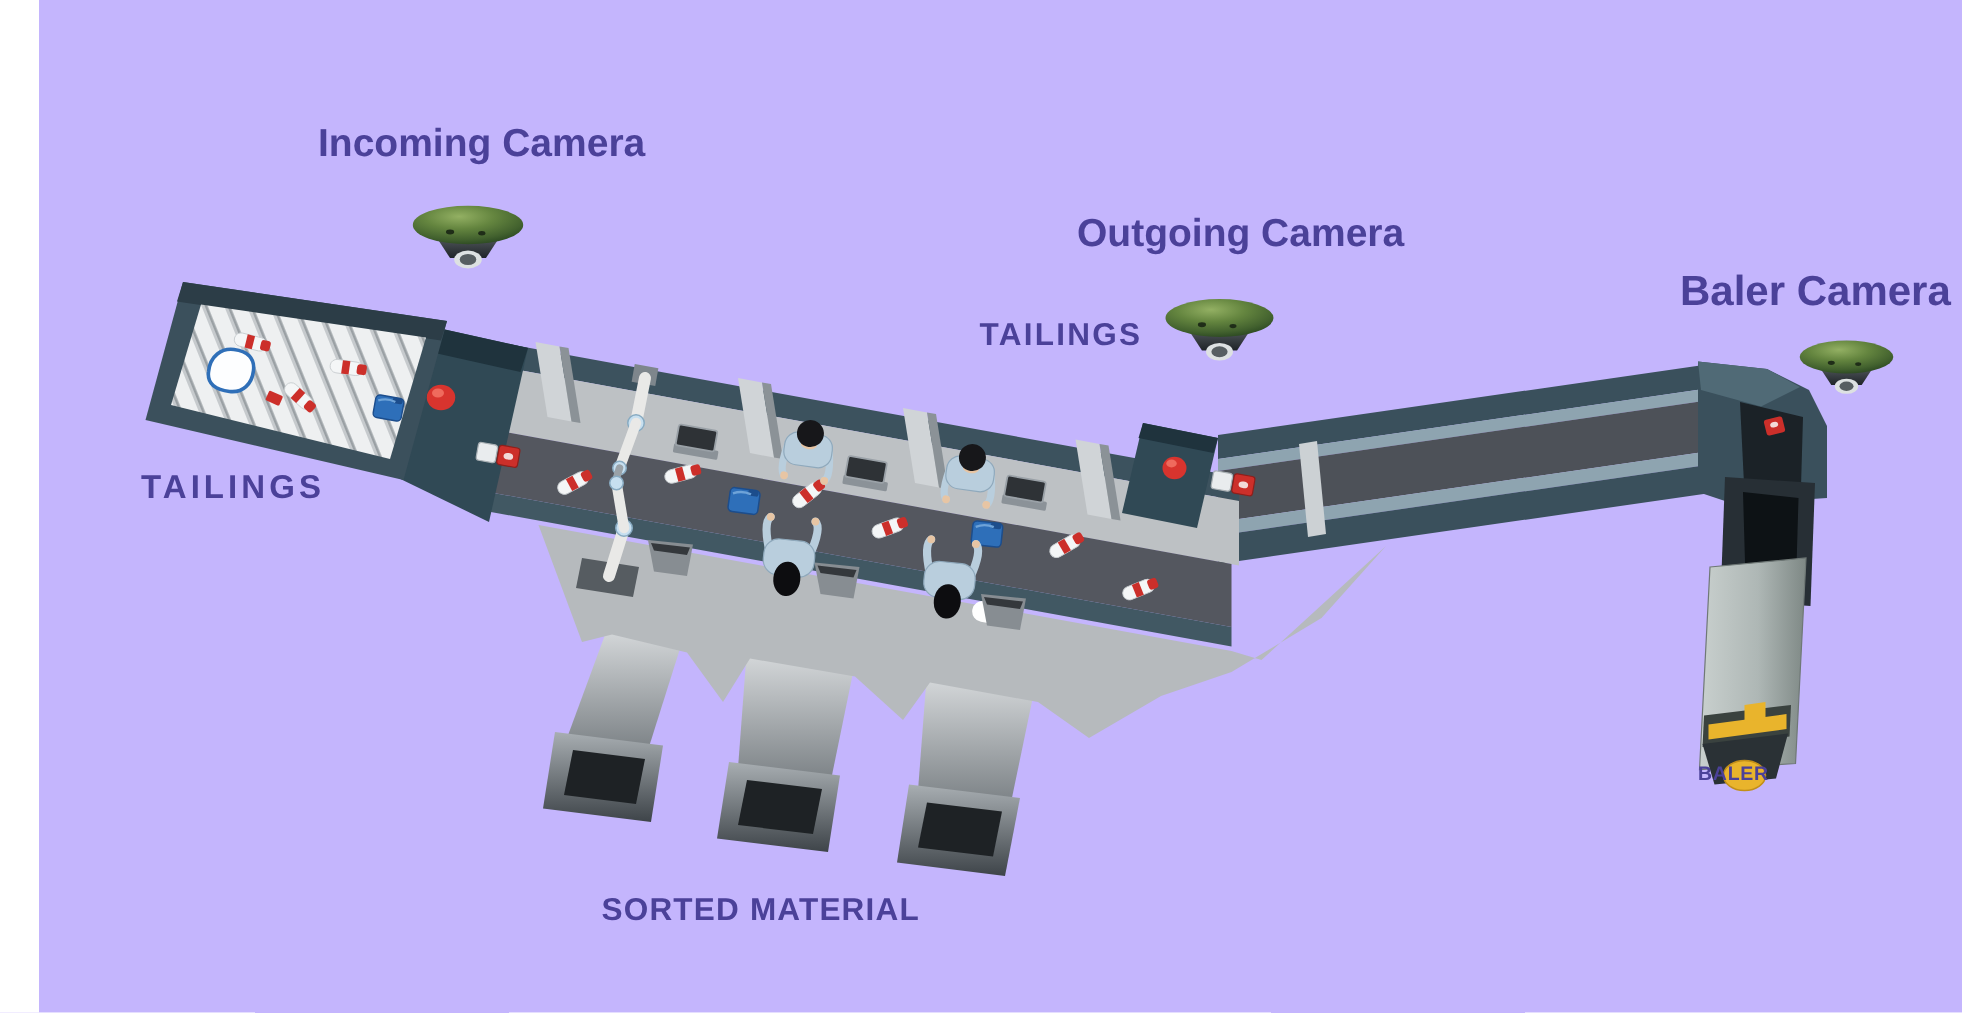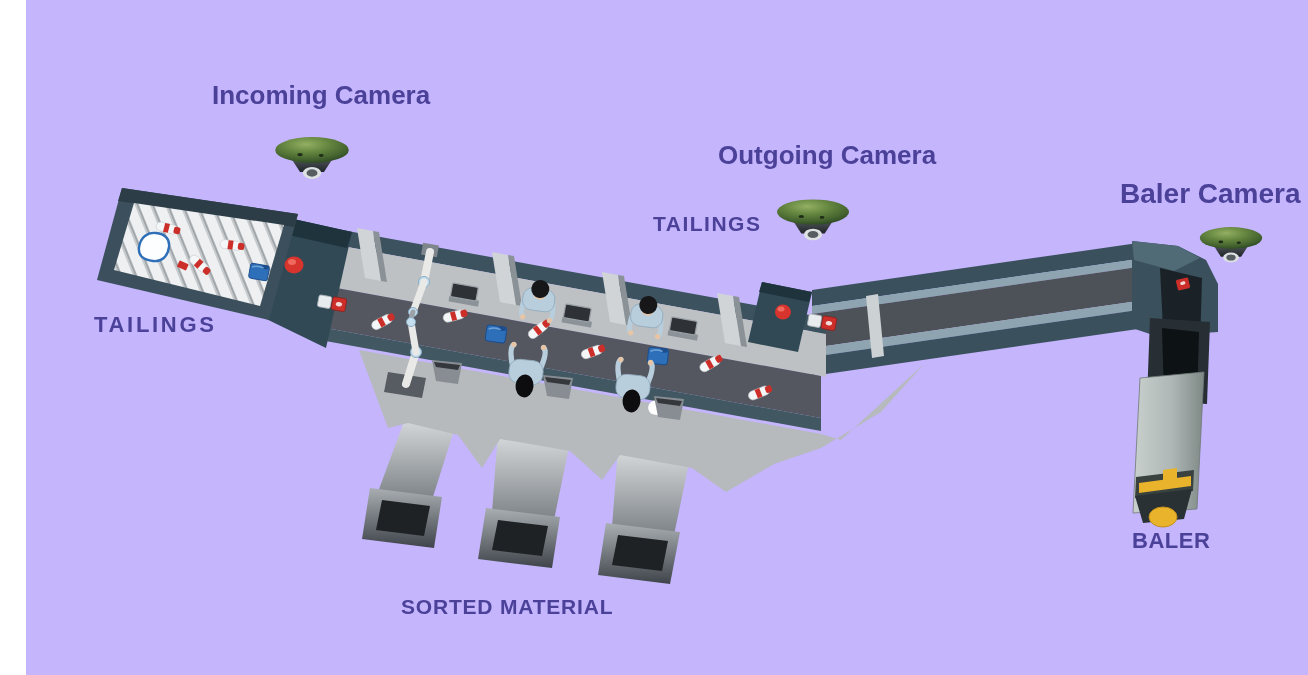--- a/index.html
+++ b/index.html
@@ -11,21 +11,21 @@
   .label{
     position:absolute;color:var(--label-text,#4b4199);
     font-weight:700;white-space:nowrap;line-height:1.1;
   }
   .lbl-incoming-camera{left:186px;top:81px;font-size:26px;}
   .lbl-outgoing-camera{left:692px;top:141px;font-size:26px;}
   .lbl-baler-camera{left:1094px;top:179px;font-size:28px;}
   .lbl-tailings{left:627px;top:212px;font-size:21px;letter-spacing:1.5px;text-align:center;}
   .lbl-incoming{left:68px;top:313px;font-size:22px;letter-spacing:2.7px;}
   .lbl-sorted-material{left:375px;top:595px;font-size:21px;letter-spacing:0.8px;text-align:center;}
-  .lbl-baler{left:1106px;top:529px;font-size:22px;letter-spacing:0.5px;}
+  .lbl-baler{left:1106px;top:509px;font-size:13px;letter-spacing:0.5px;}
 </style>
 </head>
 <body>
 
 <div class="stage">
 
   <svg width="1308" height="675" viewBox="0 0 1308 675">
     <defs>
       <pattern id="slats" width="14" height="14" patternUnits="userSpaceOnUse" patternTransform="rotate(-22)">
         <rect width="14" height="14" fill="#c6cacd"></rect>

